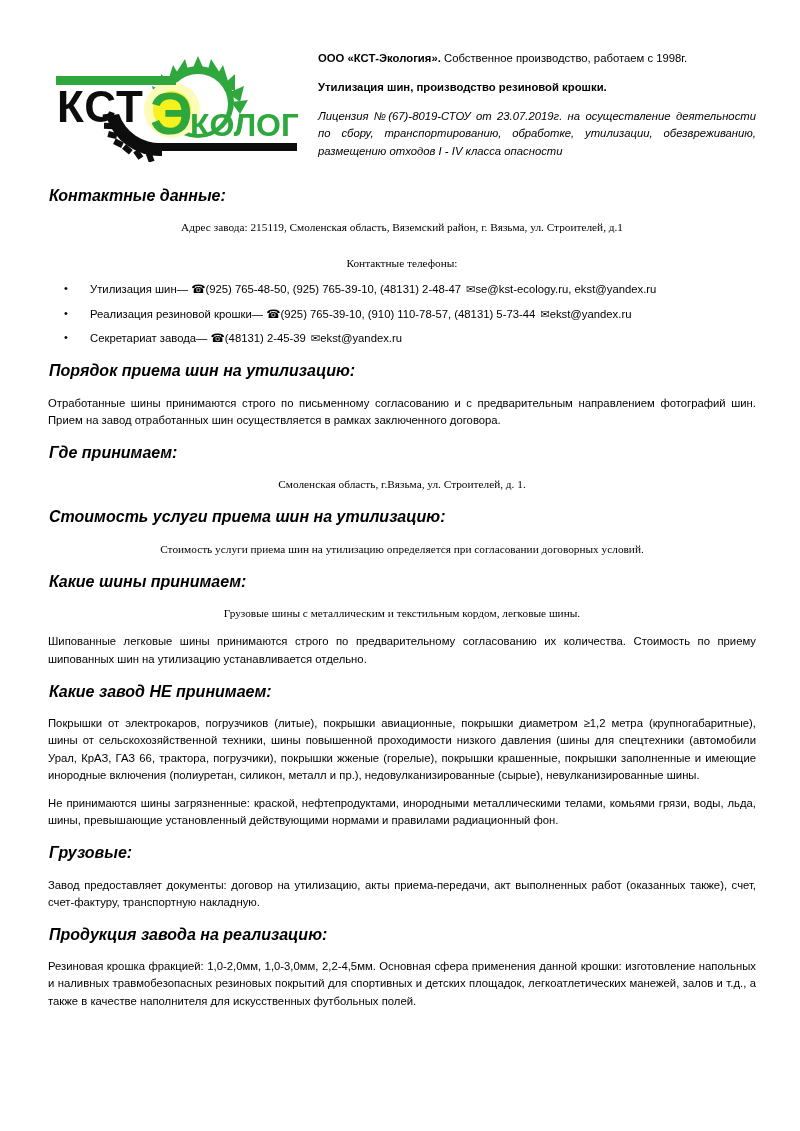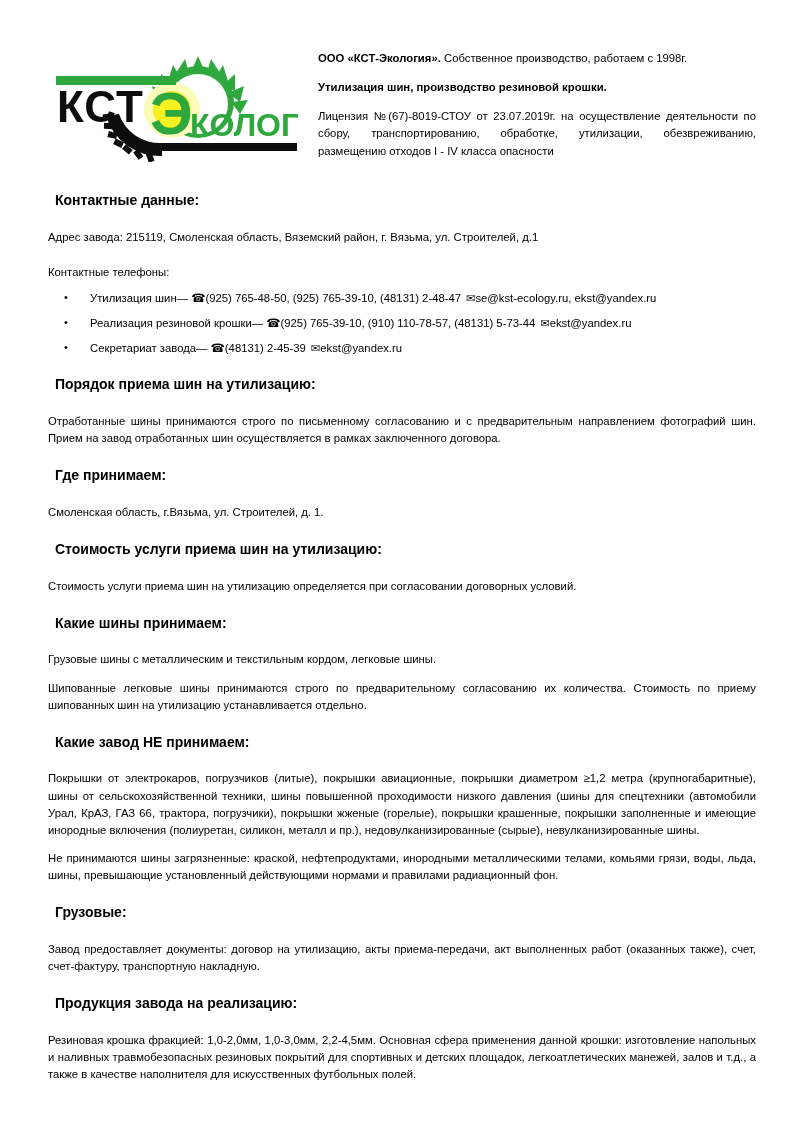--- a/index.html
+++ b/index.html
@@ -46,43 +46,45 @@
     line-height: 1.42;
     margin-bottom: 13px;
     text-align: justify;
     text-justify: inter-word;
   }
   .header-line:last-child { margin-bottom: 0; }
   .header-line b { font-weight: bold; }
   .hl-lic {
     margin-bottom: 0;
     line-height: 1.54;
+    font-style: italic;
   }
 
   
   .content {
     padding: 0 44px 0 48px;
     box-sizing: border-box;
   }
   h3.sec {
-    font-size: 14px;
+    font-size: 16px;
     font-weight: bold;
-    margin: 7px;
+    margin: 1px;
     padding: 0;
     line-height: 1.4;
+    font-style: italic;
   }
   p.para {
     font-size: 11.3px;
     line-height: 1.52;
     margin: 0;
     padding: 0;
     text-align: justify;
     text-justify: inter-word;
   }
-  p.para.nojust { text-align: left; }
+  p.para.nojust { text-align: center; font-family: Liberation Serif, serif; }
   .u { }
   .sp-12 { height: 12px; }
   .sp-11 { height: 11px; }
   .sp-9  { height: 9px; }
   .sp-22 { height: 22px; }
 
   
   ul.phones {
     list-style: none;
     margin: 0;

